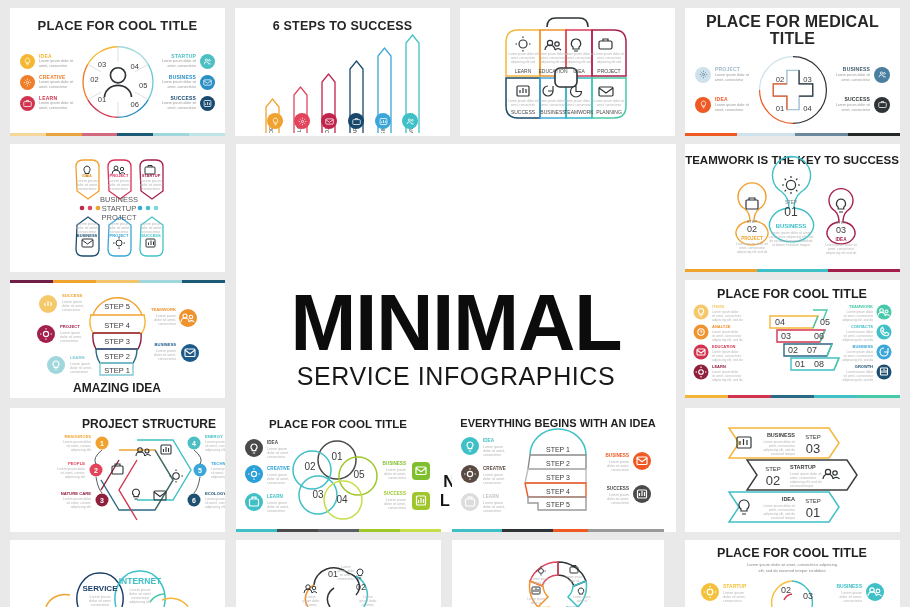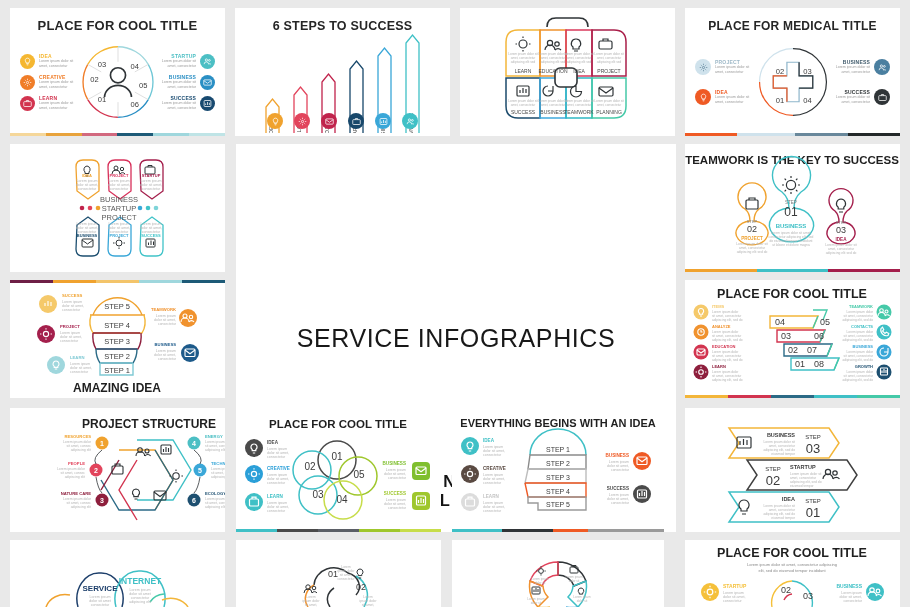--- a/index.html
+++ b/index.html
@@ -326,21 +326,21 @@
             <text x="119" y="98">amet, consectetur</text>
           <text x="149" y="94">Lorem ipsum dolor sit</text>
             <text x="149" y="98">amet, consectetur</text>
         </g>
       </svg>
     </div>
   </div>
 
   <div class="slide" style="left:685px;top:8px;width:215px;height:128px;">
     <div class="slide-inner">
-      <div class="s-title" style="font-size:12px;margin-top:6px;">PLACE FOR MEDICAL TITLE</div>
+      <div class="s-title" style="font-size:16px;">PLACE FOR MEDICAL TITLE</div>
       <div style="flex:1;display:flex;align-items:center;gap:2px;padding:2px 2px 6px;">
         <div class="sidecol" style="width:57px;gap:14px;">
           <div class="sideitem">
             <div class="badge" style="width:16px;height:16px;background:#cfe2ec;">
                 <svg width="9" height="9" viewBox="0 0 24 24" fill="none" stroke="#5a7f94" stroke-width="2">
                   <circle cx="12" cy="12" r="3"></circle>
                   <path d="M12 2v3M12 19v3M2 12h3M19 12h3M5 5l2 2M17 17l2 2M19 5l-2 2M7 17l-2 2"></path>
                 </svg>
               </div>
             <div>
@@ -638,20 +638,21 @@
           <text x="163" y="92">Lorem ipsum dolor</text>
             <text x="163" y="96">sit amet, consec</text>
             <text x="163" y="100">adipiscing elit</text>
         </g>
       </svg>
     </div>
   </div>
 
   <div class="slide" style="left:236px;top:144px;width:440px;height:388px;">
     <div class="hero">
+      <div class="hero-title">MINIMAL</div>
       <div class="hero-sub">SERVICE INFOGRAPHICS</div>
     </div>
     <div class="hero-cta">
       <span>BUY NOW AND GET ALL NEW PRODUCTS </span><span class="free">FOR FREE</span><span> ALL LIFE!</span>
     </div>
   </div>
 
   <div class="slide" style="left:236px;top:408px;width:205px;height:124px;">
     <div class="slide-inner" style="padding:0;">
       <svg width="205" height="124" viewBox="0 0 205 124">

